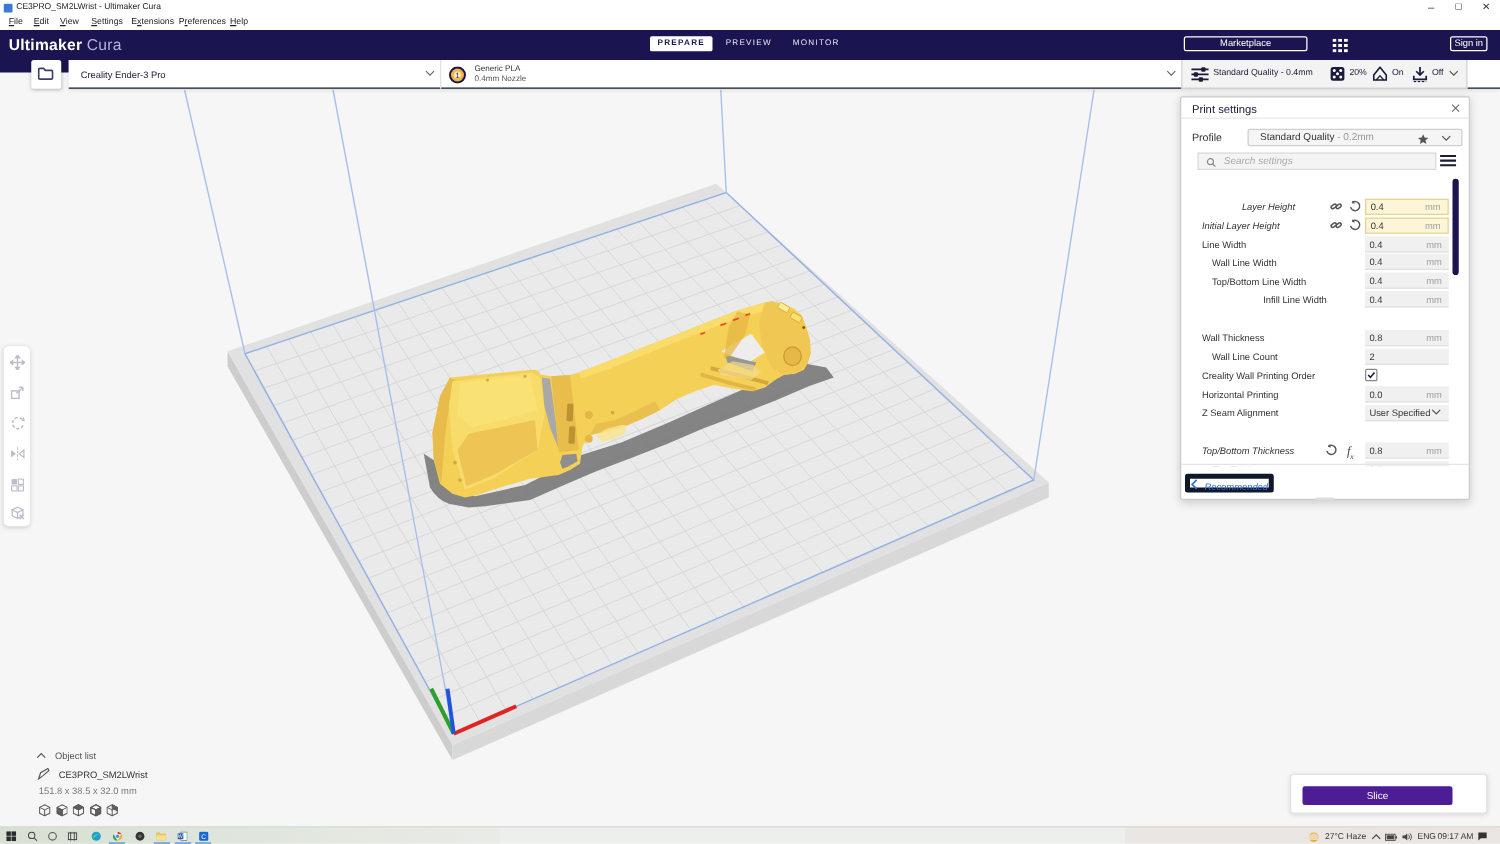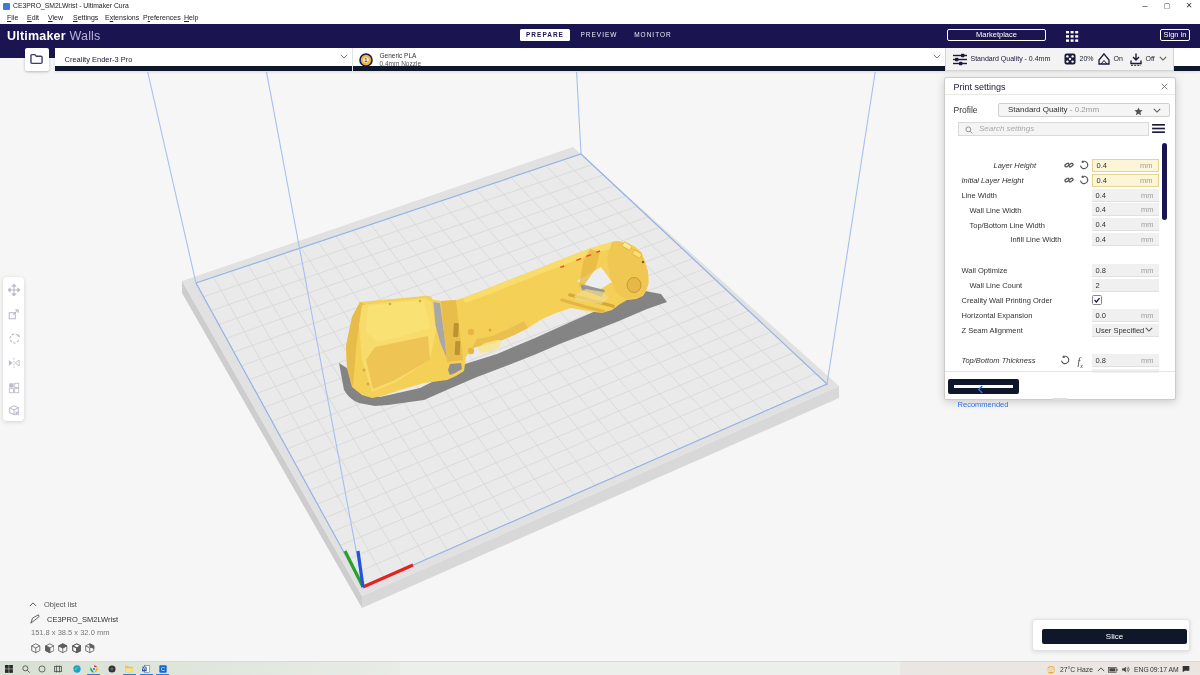--- a/index.html
+++ b/index.html
@@ -13,21 +13,21 @@
 .menubar span { position:absolute; top:1.4px; }
 .menubar u { text-decoration:underline; }
 
 .header { position:absolute; left:0; top:23.5px; width:1200px; height:24px; background:#1a1550; }
 .logo { position:absolute; left:7px; top:5.5px; font-size:12.5px; color:#fff; font-weight:bold; letter-spacing:0.2px; }
 .logo span { color:#b7b3d8; font-weight:normal; }
 .tab { position:absolute; top:5px; height:12.5px; font-size:6.5px; letter-spacing:1px; color:#e9e9f2; line-height:12.5px; text-align:center; }
 .tab.active { background:#fff; color:#1a1550; border-radius:1.5px; font-weight:bold; }
 .hbtn { position:absolute; top:5.5px; height:12px; border:1px solid #fff; border-radius:2px; color:#fff; font-size:7.5px; line-height:10px; text-align:center; }
 
-.stagebar { position:absolute; left:54.5px; top:47.5px; width:1145.5px; height:23.5px; background:#fff; border-bottom:5px solid #0f172a; box-shadow:0 1px 3px rgba(0,0,0,0.12); }
+.stagebar { position:absolute; left:54.5px; top:47.5px; width:1145.5px; height:23.5px; background:#fff; border-bottom:1px solid #0f172a; box-shadow:0 1px 3px rgba(0,0,0,0.12); }
 .navycorner { position:absolute; left:0; top:47.5px; width:54.5px; height:10.5px; background:#1a1550; }
 .folderbtn { position:absolute; left:25px; top:47.5px; width:23.5px; height:23.5px; background:#fff; border-radius:2px; box-shadow:0 1px 3px rgba(0,0,0,0.25); }
 .chev { position:absolute; width:8px; height:5px; top:50%; margin-top:-2.5px; }
 .sepv { position:absolute; top:0; width:1px; height:23.5px; background:#e2e2e2; }
 .sumbar { position:absolute; left:890px; top:-1px; width:229.5px; height:24.5px; background:#f3f3f3; border:1px solid #d4d4d4; }
 
 .panel { position:absolute; left:943.5px; top:77px; width:232.5px; height:323px; background:#fff; border:1px solid #cccccc; border-radius:2px; box-shadow:0 2px 8px rgba(0,0,0,0.18); }
 .phead { position:absolute; left:0; top:0; width:100%; height:17px; border-bottom:1px solid #e8e8e8; font-size:9px; color:#1a1a3a; padding:4px 0 0 9px; }
 .pclose { position:absolute; right:7px; top:5px; width:7px; height:7px; }
 .prow { position:absolute; left:9px; top:25px; width:214px; height:14px; font-size:8.5px; color:#333; line-height:14px; }
@@ -41,31 +41,31 @@
 .srow { position:absolute; left:0; width:100%; height:13px; font-size:7.5px; color:#333; }
 .slbl { position:absolute; top:2.5px; }
 .ric { position:absolute; width:10px; height:10px; top:1.5px; }
 .vf { position:absolute; left:147px; width:67px; height:13px; background:#f0f0f0; border-bottom:1px solid #e0e0e0; font-size:7.5px; color:#333; line-height:13px; padding-left:4px; }
 .vfy { background:#fdf5d7; border:1px solid #e6d390; line-height:11.5px; }
 .unit { position:absolute; right:5px; color:#a0a0a0; }
 .cbx { position:absolute; left:147px; top:1px; width:10px; height:10px; background:#fff; border:1px solid #888; border-radius:1.5px; }
 .cbx svg { position:absolute; left:0.5px; top:0.5px; width:8px; height:8px; }
 .pscroll { position:absolute; left:217px; top:2px; width:5px; height:77px; background:#1a1550; border-radius:2.5px; }
 .pfoot { position:absolute; left:0; bottom:0; width:100%; height:28.5px; border-top:1px solid #e4e4e4; }
-.recbtn { position:absolute; left:3px; top:7px; width:71px; height:15px; border:6px solid #0f172a; border-radius:2px; color:#2f6ce0; font-size:7.5px; line-height:13.5px; text-align:center; }
+.recbtn { position:absolute; left:3px; top:7px; width:71px; height:15px; border:4px solid #0f172a; border-radius:2px; color:#2f6ce0; font-size:7.5px; line-height:13.5px; text-align:center;font-style:italic; }
 .grip { position:absolute; left:108px; bottom:-1px; width:14px; height:2px; background:#ddd; }
 
 .ltool { position:absolute; left:3px; top:277px; width:21px; height:144px; background:#fff; border-radius:4px; box-shadow:0 1px 4px rgba(0,0,0,0.15); }
 .ltool svg { position:absolute; left:4.5px; width:12px; height:12px; }
 
 .objlist { position:absolute; left:26px; top:598px; font-size:7.5px; color:#444; }
 .vcube { position:absolute; width:9.5px; height:10.5px; top:45px; }
 
 .slicepanel { position:absolute; left:1032px; top:619px; width:158px; height:32px; background:#fff; border:1px solid #e2e2e2; border-radius:3px; box-shadow:0 1px 4px rgba(0,0,0,0.12); }
-.slicebtn { position:absolute; left:9px; top:8.5px; width:145px; height:15px; background:#0f172a; border-radius:2px; color:#fff; font-size:8px; line-height:15px; text-align:center; }
+.slicebtn { position:absolute; left:9px; top:8.5px; width:120px; height:15px; background:#4c1d95; border-radius:2px; color:#fff; font-size:8px; line-height:15px; text-align:center; }
 
 .taskbar { position:absolute; left:0; top:661px; width:1200px; height:14px; background:#edefed; border-top:1px solid #d8d8d4; }
 .tbtint { position:absolute; top:0; height:14px; }
 .ti { position:absolute; top:3px; width:8px; height:8px; }
 .tiline { position:absolute; bottom:0; width:13px; height:1.5px; background:#2d7ce0; }
 .ttxt { position:absolute; top:3.5px; font-size:7px; color:#333; white-space:nowrap; }
 .vp { position:absolute; left:0; top:0; }
 </style></head>
 <body>
 <div id="root">
@@ -261,21 +261,21 @@
 <div class="menubar">
   <span style="left:7px"><u>F</u>ile</span>
   <span style="left:27px"><u>E</u>dit</span>
   <span style="left:48px"><u>V</u>iew</span>
   <span style="left:73px"><u>S</u>ettings</span>
   <span style="left:105px">E<u>x</u>tensions</span>
   <span style="left:143px">P<u>r</u>eferences</span>
   <span style="left:184px"><u>H</u>elp</span>
 </div>
 <div class="header">
-  <span class="logo">Ultimaker <span>Walls</span></span>
+  <span class="logo">Ultimaker <span>Cura</span></span>
   <span class="tab active" style="left:520px;width:50px;">PREPARE</span>
   <span class="tab" style="left:575px;width:48px;">PREVIEW</span>
   <span class="tab" style="left:629px;width:48px;">MONITOR</span>
   <span class="hbtn" style="left:947px;width:99px;">Marketplace</span>
   <svg style="position:absolute;left:1066px;top:7px;width:16px;height:11px" viewBox="0 0 16 11">
     <g fill="#fff">
           <rect x="0" y="0" width="3" height="2.4"></rect>
           <rect x="4.6" y="0" width="3" height="2.4"></rect>
           <rect x="9.2" y="0" width="3" height="2.4"></rect>
           <rect x="0" y="4.2" width="3" height="2.4"></rect>
@@ -354,37 +354,37 @@
         </div>
         <div class="srow" style="top:77.0px">
 <span class="slbl" style="left:25px;">Top/Bottom Line Width</span>
 <span class="vf">0.4<span class="unit">mm</span></span>
         </div>
         <div class="srow" style="top:91.8px">
 <span class="slbl" style="left:25px;padding-left:41px;">Infill Line Width</span>
 <span class="vf">0.4<span class="unit">mm</span></span>
         </div>
         <div class="srow" style="top:122.5px">
-<span class="slbl" style="left:17px;">Wall Optimize</span>
+<span class="slbl" style="left:17px;">Wall Thickness</span>
 <span class="vf">0.8<span class="unit">mm</span></span>
         </div>
         <div class="srow" style="top:137.5px">
 <span class="slbl" style="left:25px;">Wall Line Count</span>
 <span class="vf">2</span>
         </div>
         <div class="srow" style="top:152.5px">
           <span class="slbl" style="left:17px">Creality Wall Printing Order</span>
 <span class="cbx">
             <svg viewBox="0 0 10 10">
               <path d="M2,5 L4.2,7.4 L8.2,2.6" fill="none" stroke="#1a1a3a" stroke-width="1.6"></path>
             </svg>
           </span>
         </div>
         <div class="srow" style="top:167.5px">
-<span class="slbl" style="left:17px;">Horizontal Expansion</span>
+<span class="slbl" style="left:17px;">Horizontal Printing</span>
 <span class="vf">0.0<span class="unit">mm</span></span>
         </div>
         <div class="srow" style="top:182.5px">
           <span class="slbl" style="left:17px">Z Seam Alignment</span>
 <span class="vf">User Specified<svg class="chev" style="right:6px" viewBox="0 0 10 6">
               <path d="M1,1 L5,5 L9,1" fill="none" stroke="#555" stroke-width="1.3"></path>
             </svg></span>
         </div>
         <div class="srow" style="top:212.5px">
 <span class="slbl" style="left:17px;font-style:italic;">Top/Bottom Thickness</span>

